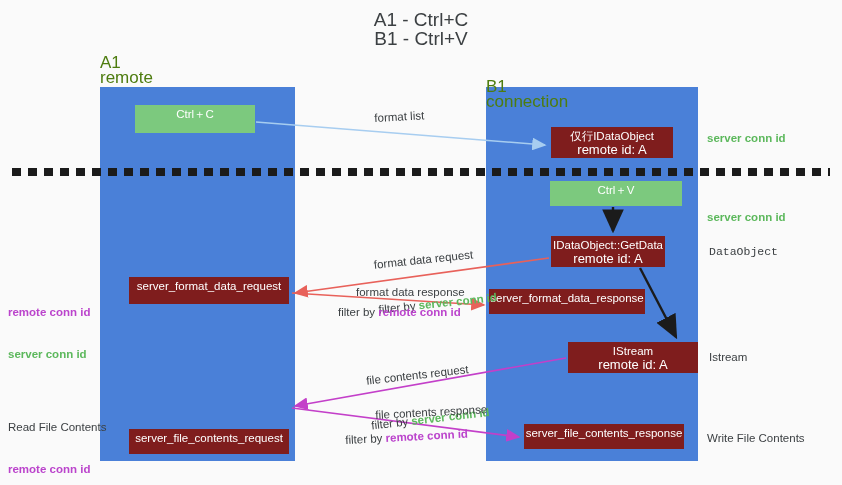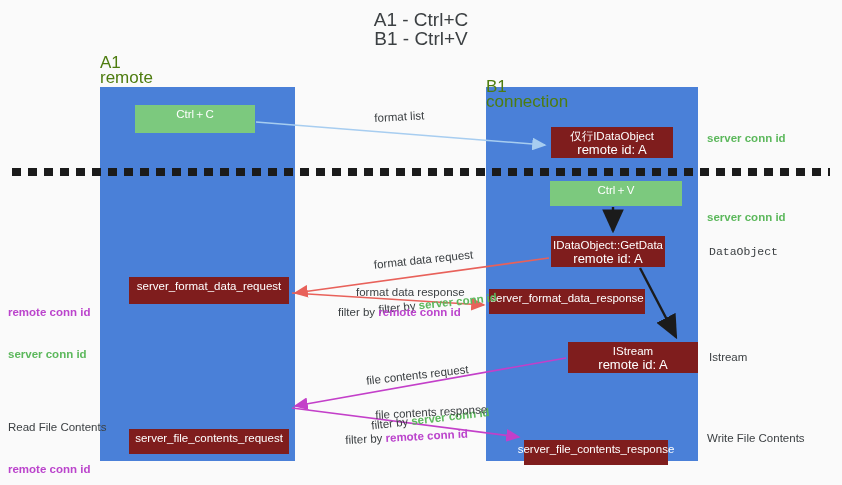--- a/index.html
+++ b/index.html
@@ -85,21 +85,21 @@
 
   
   #node-ctrlc   { left: 135px; top: 105px; width: 120px; height: 28px; }
   #node-idata   { left: 551px; top: 127px; width: 122px; height: 31px; }
   #node-ctrlv   { left: 550px; top: 181px; width: 132px; height: 25px; }
   #node-getdata { left: 551px; top: 236px; width: 114px; height: 31px; }
   #node-sfdreq  { left: 129px; top: 277px; width: 160px; height: 27px; }
   #node-sfdresp { left: 489px; top: 289px; width: 156px; height: 25px; }
   #node-istream { left: 568px; top: 342px; width: 130px; height: 31px; }
   #node-sfcreq  { left: 129px; top: 393px; width: 160px; height: 25px; margin-top: 36px; }
-  #node-sfcresp { left: 524px; top: 440px; width: 144px; height: 25px; }
+  #node-sfcresp { left: 524px; top: 424px; width: 160px; height: 25px; }
 
   
   .annot {
     position: absolute;
     font-size: 11.5px;
     line-height: 14px;
     white-space: pre;
   }
   .annot .green-t  { color: #5cb85c; font-weight: bold; }
   .annot .purple-t { color: #bb44cc; font-weight: bold; }

